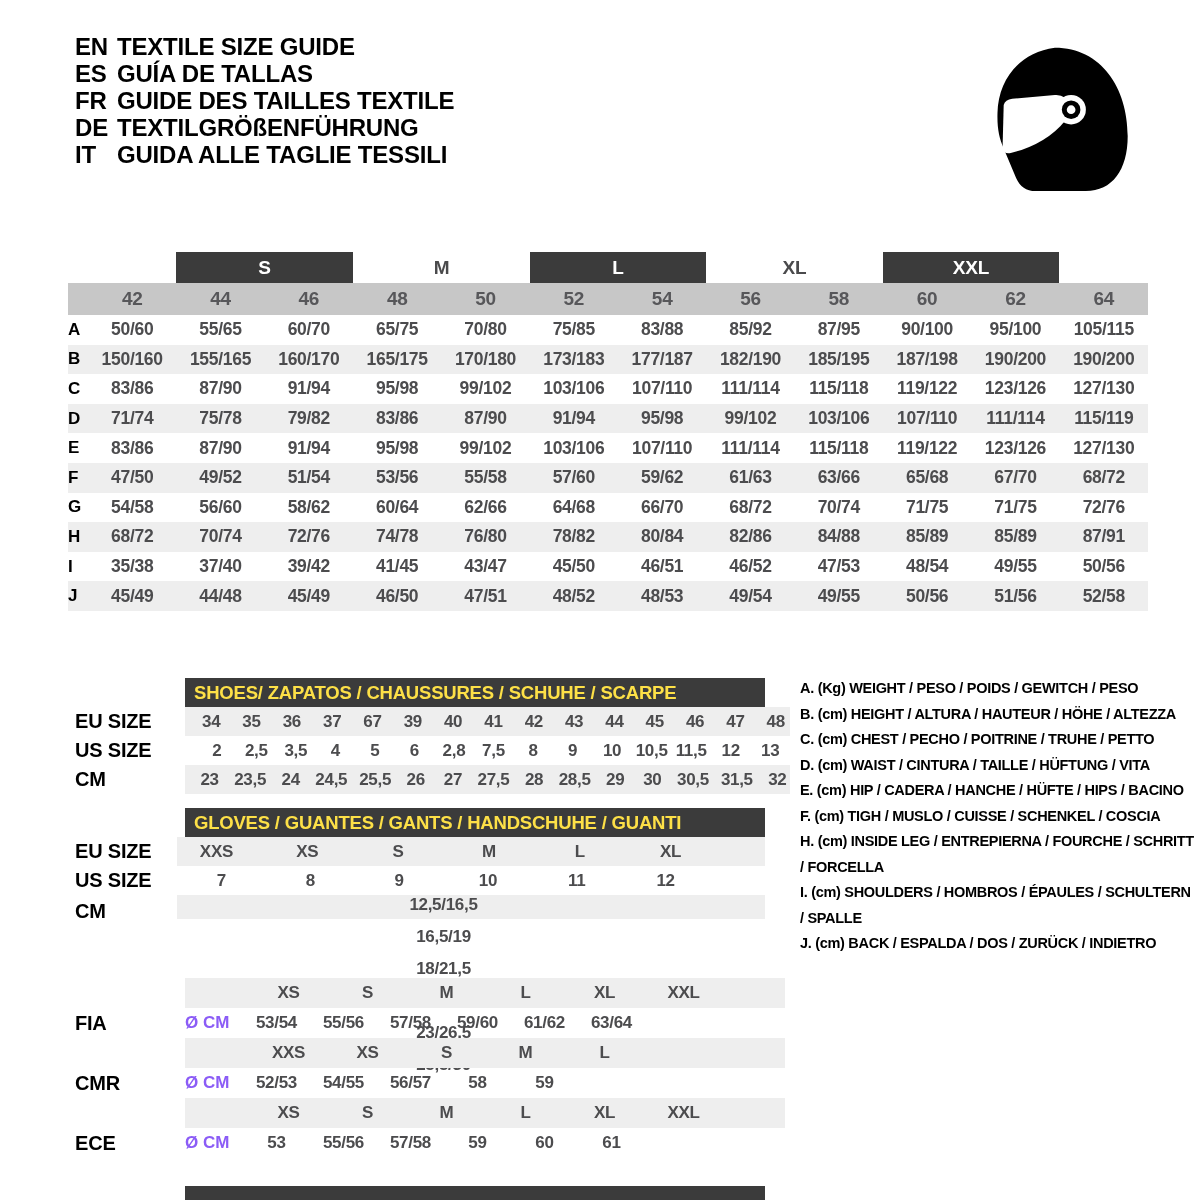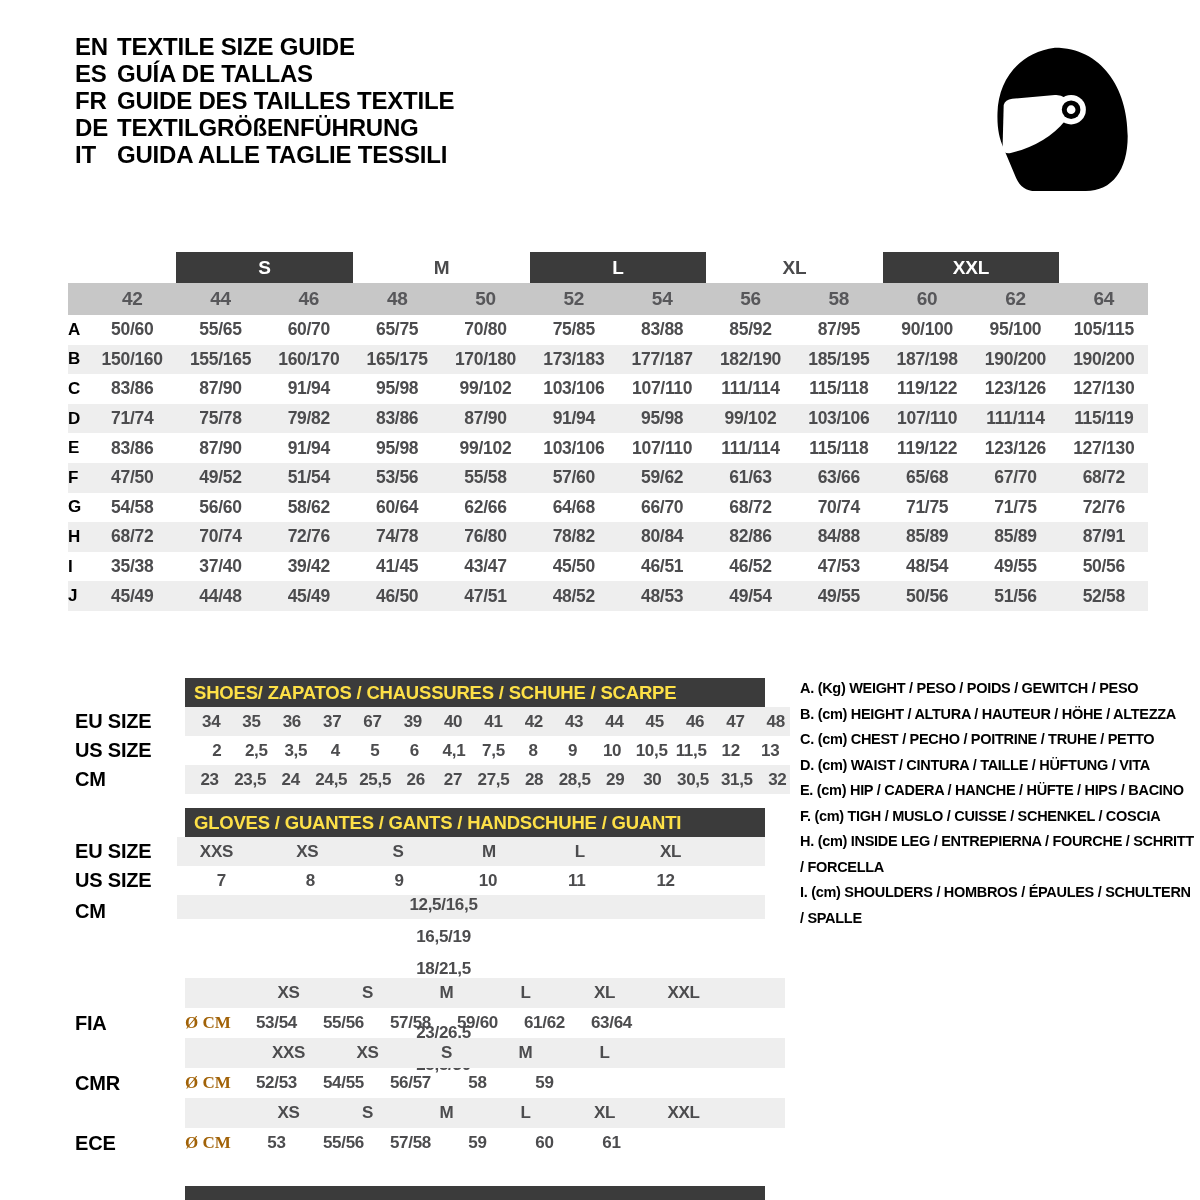--- a/index.html
+++ b/index.html
@@ -48,21 +48,21 @@
                padding-left:12px; box-sizing:border-box; }
   .shoes-row .cell, .gloves-row .cell, .helmet-row .cell {
     flex:1 1 0; text-align:center; font-weight:bold; font-size:17px; color:#4c4c4e;
     letter-spacing:-0.3px; white-space:nowrap; }
   .shaded { background:#eeeeee;gap:12px; }
 
   .gloves-row { position:absolute; left:177px; width:588px; height:29px; display:flex; align-items:center;
                 padding-right:55px; box-sizing:border-box; }
 
   .helmet-row { position:absolute; left:185px; width:600px; height:30px; display:flex; align-items:center; }
-  .helmet-row .unit { flex:0 0 58px; width:58px; font-weight:bold; font-size:17px; color:#a16207;font-family:Liberation Serif, serif; }
+  .helmet-row .unit { flex:0 0 58px; width:58px; font-weight:bold; font-size:17px; color:#8b5cf6; }
   .helmet-row .cell { flex:0 0 67px; }
 
   
   .legend { position:absolute; left:800px; top:676px; width:398px; }
   .legend-line { font-weight:bold; font-size:14.5px; line-height:25.5px; color:#000; letter-spacing:-0.3px; }
 
   .bottom-bar { position:absolute; left:185px; top:1186px; width:580px; height:14px; background:#3b3b3b; }
 </style>
 </head>
 <body>
@@ -298,21 +298,21 @@
       <span class="cell">47</span>
       <span class="cell">48</span>
     </div>
   <div class="shoes-row" style="top:736px;">
       <span class="cell">2</span>
       <span class="cell">2,5</span>
       <span class="cell">3,5</span>
       <span class="cell">4</span>
       <span class="cell">5</span>
       <span class="cell">6</span>
-      <span class="cell">4,1</span>
+      <span class="cell">2,8</span>
       <span class="cell">7,5</span>
       <span class="cell">8</span>
       <span class="cell">9</span>
       <span class="cell">10</span>
       <span class="cell">10,5</span>
       <span class="cell">11,5</span>
       <span class="cell">12</span>
       <span class="cell">13</span>
     </div>
   <div class="shoes-row shaded" style="top:765px;">
@@ -425,17 +425,18 @@
 
   <div class="legend">
       <div class="legend-line">A. (Kg) WEIGHT / PESO / POIDS / GEWITCH / PESO</div>
       <div class="legend-line">B. (cm) HEIGHT / ALTURA / HAUTEUR / HÖHE / ALTEZZA</div>
       <div class="legend-line">C. (cm) CHEST / PECHO / POITRINE / TRUHE / PETTO</div>
       <div class="legend-line">D. (cm) WAIST / CINTURA / TAILLE / HÜFTUNG / VITA</div>
       <div class="legend-line">E. (cm) HIP / CADERA / HANCHE / HÜFTE / HIPS / BACINO</div>
       <div class="legend-line">F. (cm) TIGH / MUSLO / CUISSE / SCHENKEL / COSCIA</div>
       <div class="legend-line">H. (cm) INSIDE LEG / ENTREPIERNA / FOURCHE / SCHRITT / FORCELLA</div>
       <div class="legend-line">I. (cm) SHOULDERS / HOMBROS / ÉPAULES / SCHULTERN / SPALLE</div>
+      <div class="legend-line">J. (cm) BACK / ESPALDA / DOS / ZURÜCK / INDIETRO</div>
     </div>
 
   <div class="bottom-bar"></div>
 
 </div>
 
 </body></html>

